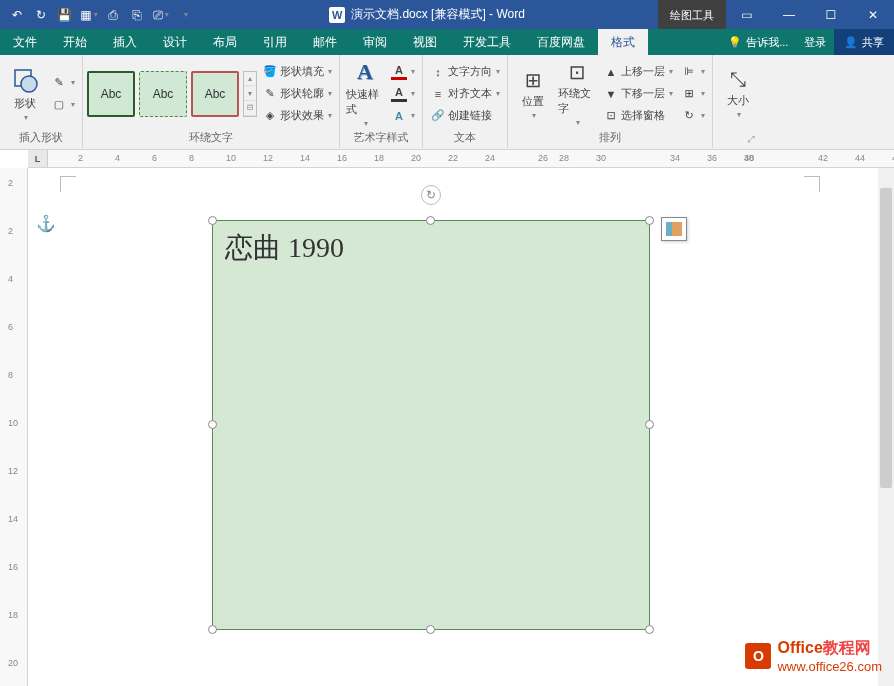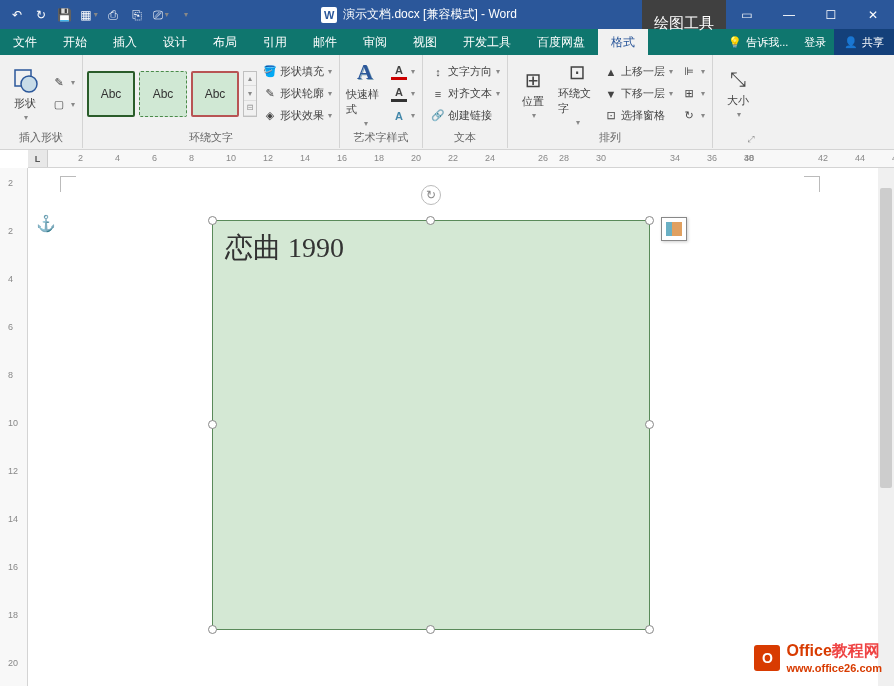--- a/index.html
+++ b/index.html
@@ -5,21 +5,21 @@
     * { margin: 0; padding: 0; box-sizing: border-box; font-family: "Microsoft YaHei", sans-serif; }
     body { width: 894px; height: 686px; background: #fff; overflow: hidden; user-select: none; }
     
     
     .titlebar { height: 29px; background: #2b579a; display: flex; align-items: center; color: #fff; font-size: 12px; }
     .qat { display: flex; align-items: center; gap: 2px; padding-left: 6px; }
     .qat-btn { width: 22px; height: 22px; display: flex; align-items: center; justify-content: center; color: #fff; cursor: pointer; }
     .title-center { flex: 1; text-align: center; display: flex; align-items: center; justify-content: center; gap: 6px; }
     .win-controls { display: flex; }
     .win-btn { width: 42px; height: 29px; display: flex; align-items: center; justify-content: center; color: #fff; cursor: pointer; }
-    .contextual { background: #404040; padding: 8px 12px; height: 29px; line-height: 29px; font-size: 15px; }
+    .contextual { background: #404040; padding: 1px 12px; height: 29px; line-height: 29px; font-size: 11px; }
     .word-icon { width: 16px; height: 16px; background:#fff; color:#2b579a; display:inline-flex; align-items:center; justify-content:center; font-weight:bold; font-size:11px; border-radius: 2px;}
     
     
     .tabs { height: 26px; background: #0f766e; display: flex; align-items: stretch; color: #fff; font-size: 12px; }
     .tab { padding: 0 13px; display: flex; align-items: center; cursor: pointer; }
     .tab.active { background: #f1f1f1; color: #2b579a; }
     .tab-spacer { flex: 1; }
     .tab-right { padding: 0 8px; display: flex; align-items: center; gap: 4px; cursor: pointer; font-size: 11px;}
     .share-btn { background: #14407a; padding: 0 10px; display:flex; align-items:center; gap:4px;}
     
@@ -69,21 +69,21 @@
     
     
     .vscroll { position:absolute; right:0; top:168px; bottom:0; width:16px; background:#f0f0f0;}
     .vscroll-thumb { position:absolute; left:2px; right:2px; top:20px; height:300px; background:#cdcdcd; border-radius:2px;}
     
     
     .watermark { position: absolute; right: 12px; bottom: 12px; display: flex; align-items: center; gap: 6px; font-size: 16px; font-weight: bold; }
     .wm-icon { width: 26px; height: 26px; background: #d83b01; display:flex; align-items:center; justify-content:center; color:#fff; font-size:14px; border-radius:3px;}
     .wm-text1 { color: #d83b01; }
     .wm-text2 { color: #ef4444; }
-    .wm-sub { font-size: 11px; color: #d83b01; font-weight: bold; display:block;text-align:right;}
+    .wm-sub { font-size: 13px; color: #d83b01; font-weight: normal; display:block;text-align:right;}
   </style>
 </head>
 <body>
 
 <div class="titlebar">
   <div class="qat">
     <div class="qat-btn">↶</div>
     <div class="qat-btn">↻</div>
     <div class="qat-btn">💾</div>
     <div class="qat-btn">▦<span class="drop">▾</span></div>

